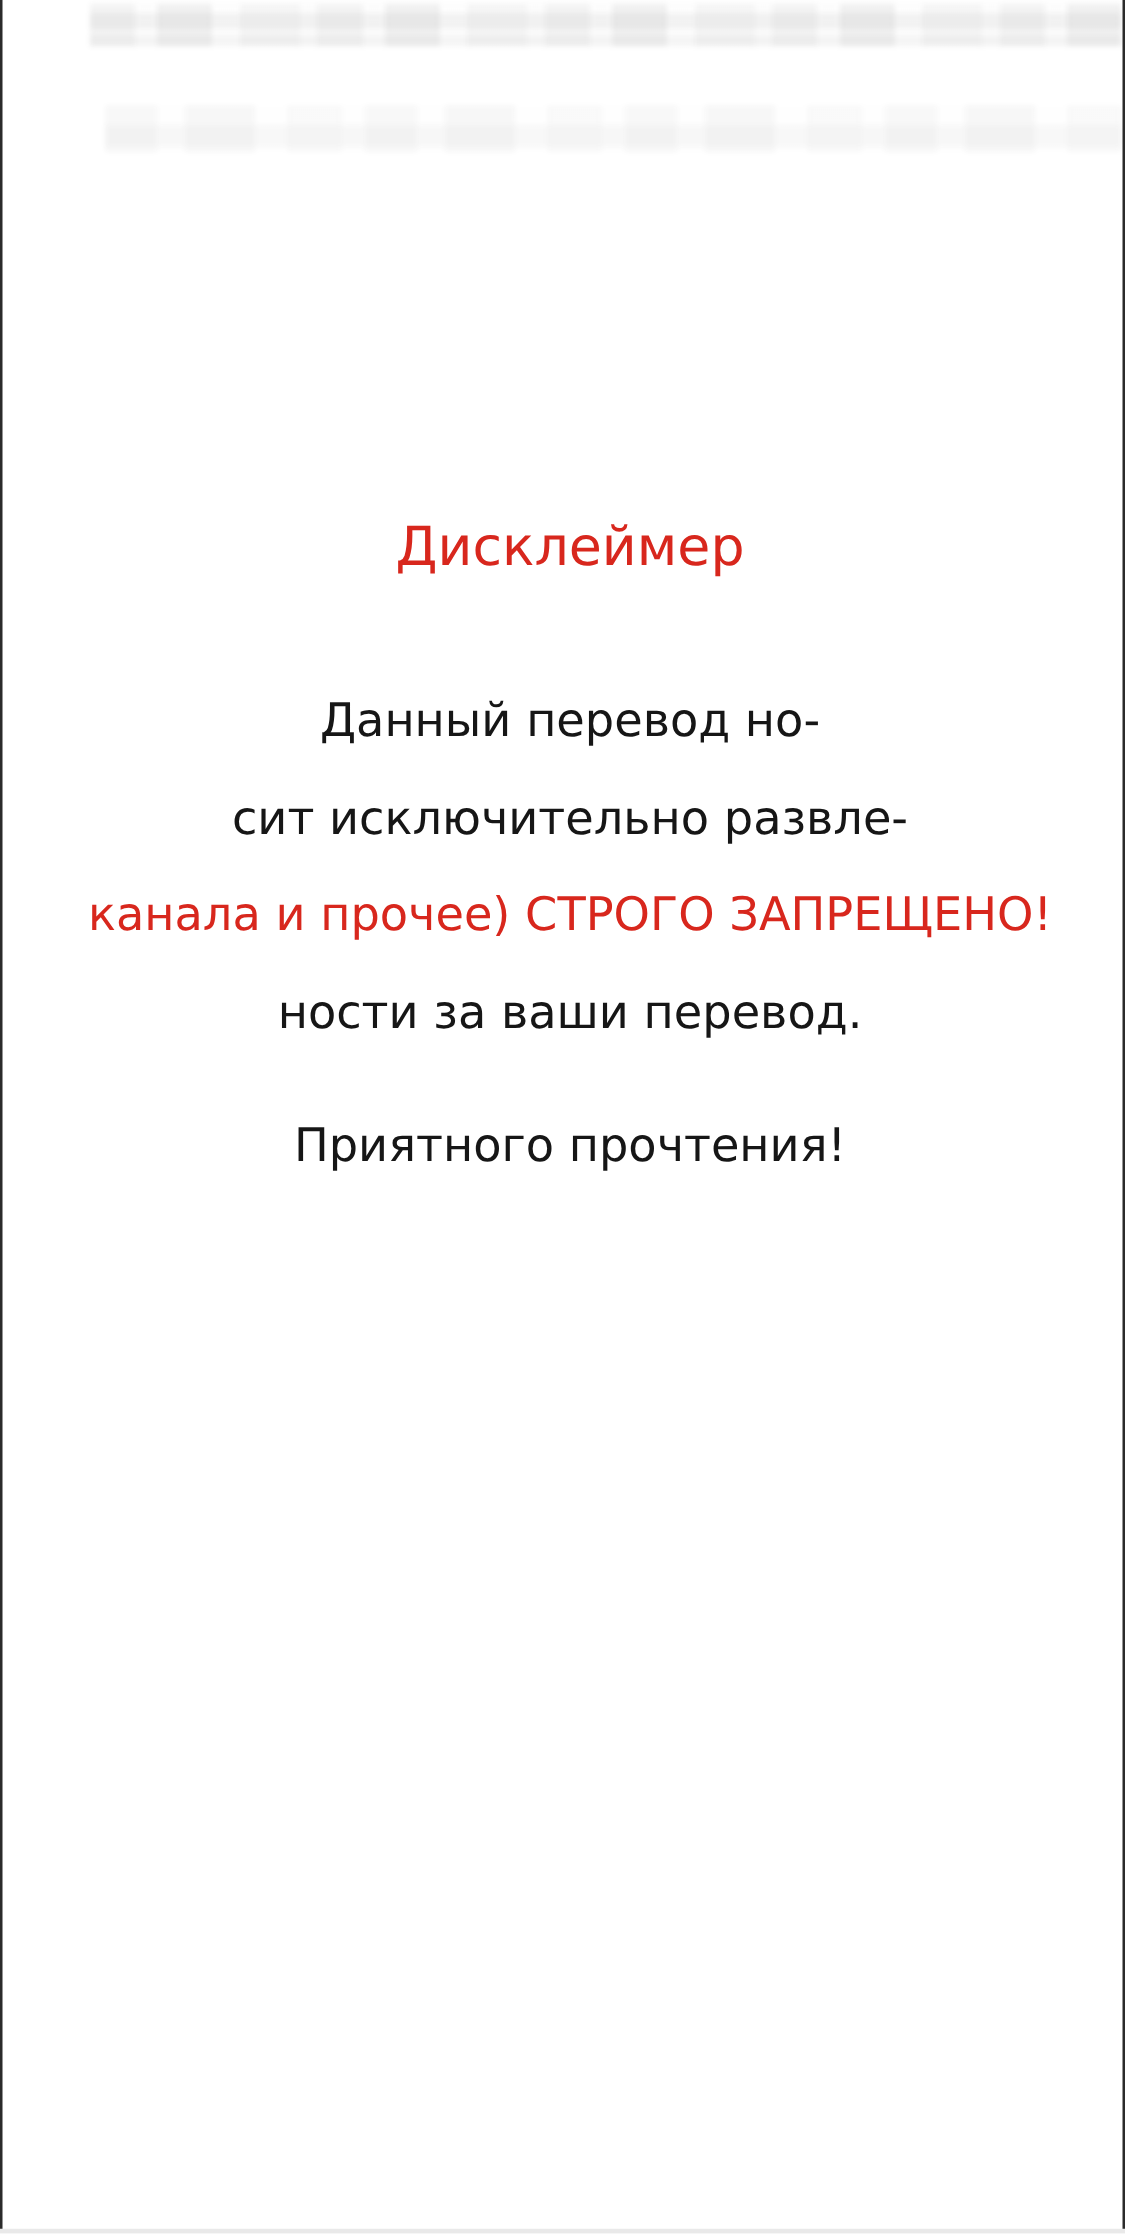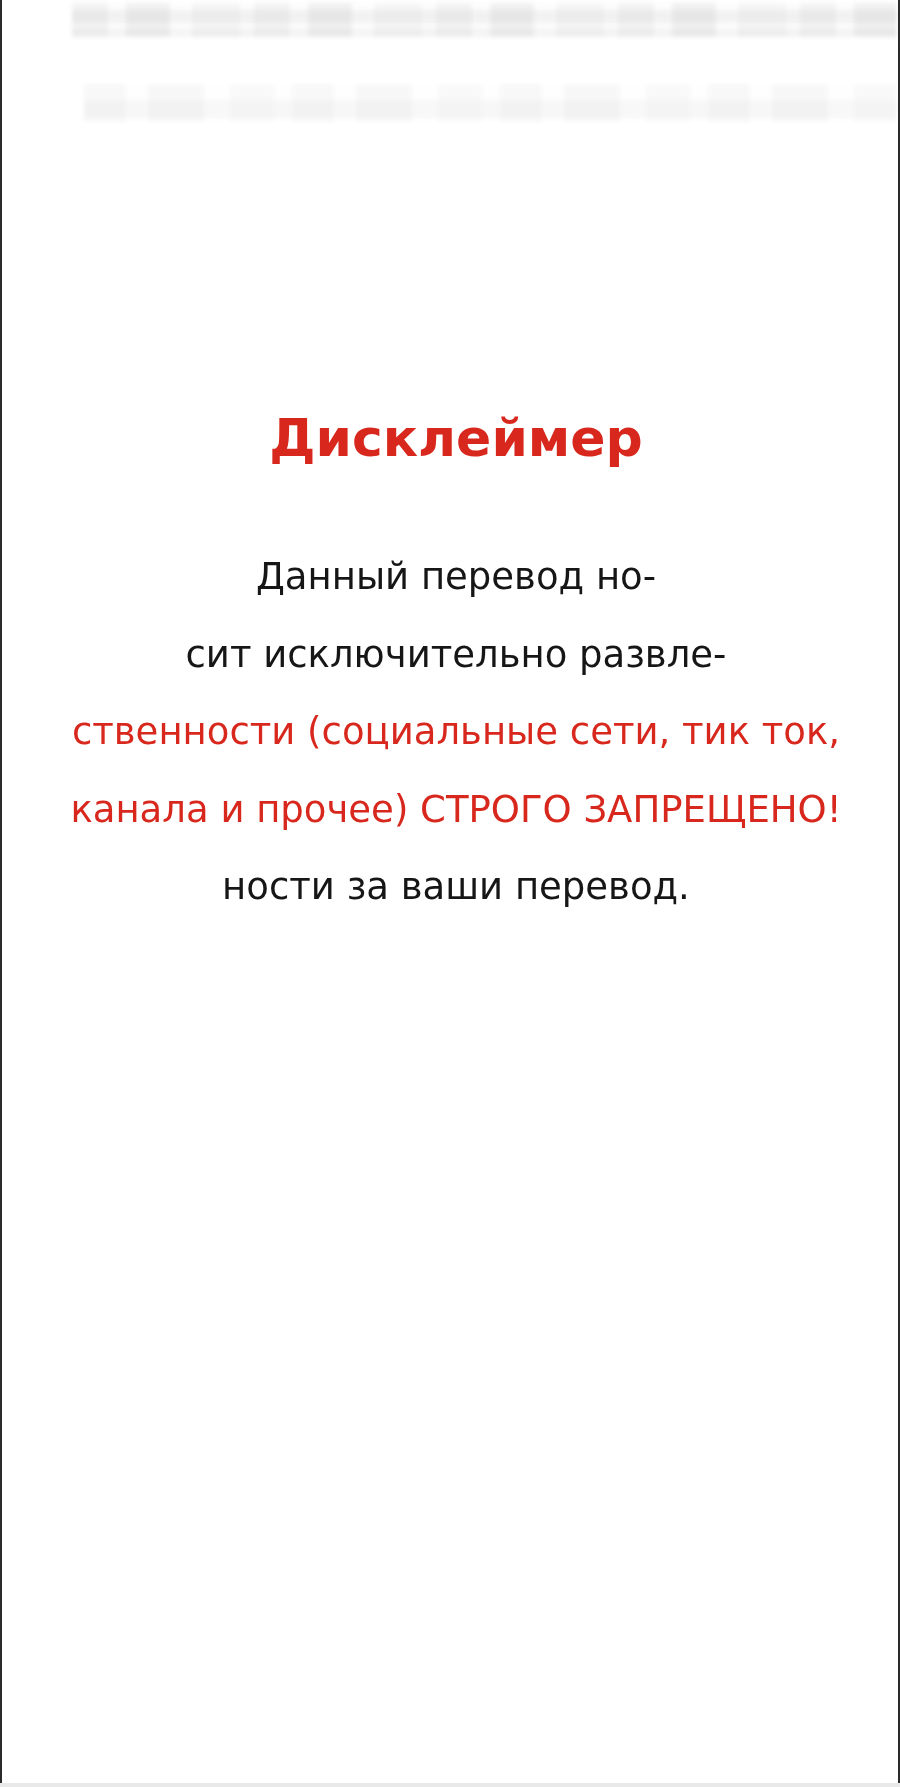--- a/index.html
+++ b/index.html
@@ -88,23 +88,23 @@
   .content {
     position: absolute;
     top: 0;
     left: 0;
     right: 0;
     text-align: center;
     padding-left: 12px; 
   }
   .title {
     margin: 414px 0 0 0;
-    font-size: 52px;
+    font-size: 43px;
     line-height: 48px;
-    font-weight: 700;
+    font-weight: 400;
     color: var(--accent-red, #d8271d);
   }
   .body-lines {
     margin-top: 84px;
   }
   .line {
     margin: 16px;
     font-size: 37px;
     line-height: 61.5px;
     font-weight: 400;
@@ -134,24 +134,24 @@
     <h1 class="title">Дисклеймер</h1>
 
     <div class="body-lines">
 
       <p class="line"><span class="seg-black">Данный перевод но-</span></p>
 
       <p class="line"><span class="seg-black">сит исключительно развле-</span></p>
 
 
 
-      <p class="line"><span class="seg-red">ственности (социальные сети, тик ток,</span></p>
 
       <p class="line"><span class="seg-red">канала и прочее) СТРОГО ЗАПРЕЩЕНО!</span></p>
 
 
       <p class="line"><span class="seg-black">ности за ваши перевод.</span></p>
 
     </div>
 
+    <p class="line closing">Приятного прочтения!</p>
 
   </div>
 </div>
 
 </body></html>

